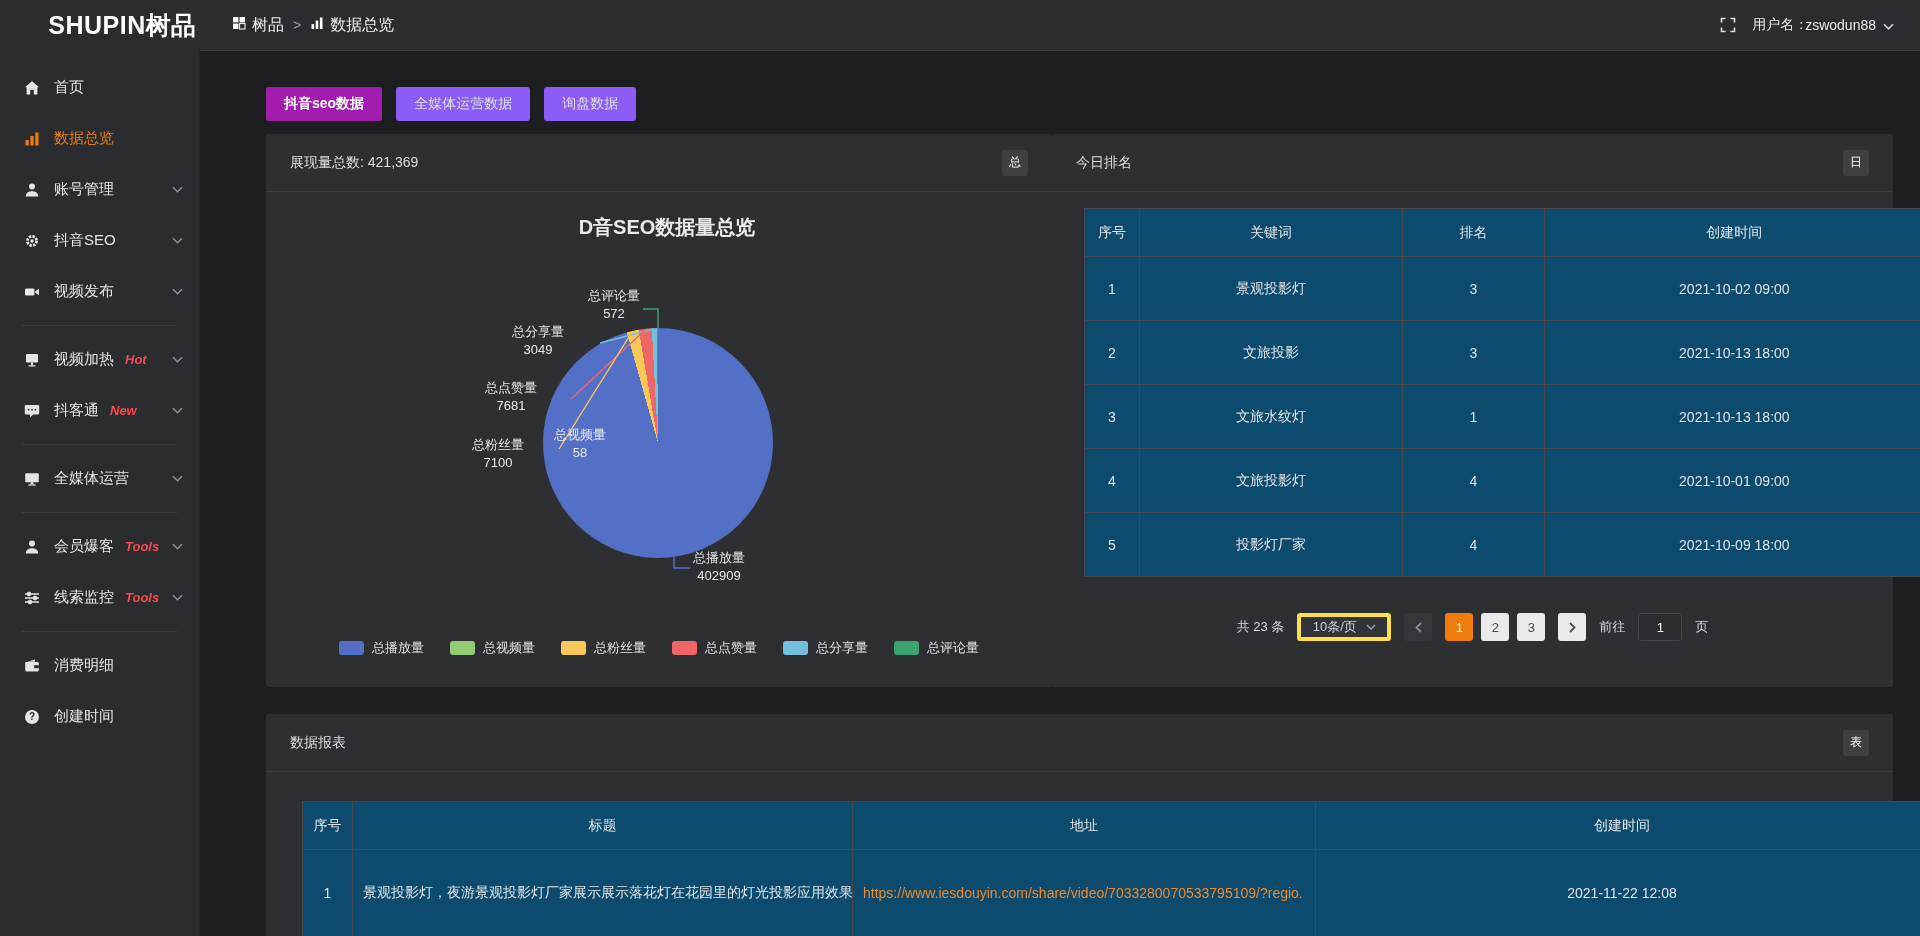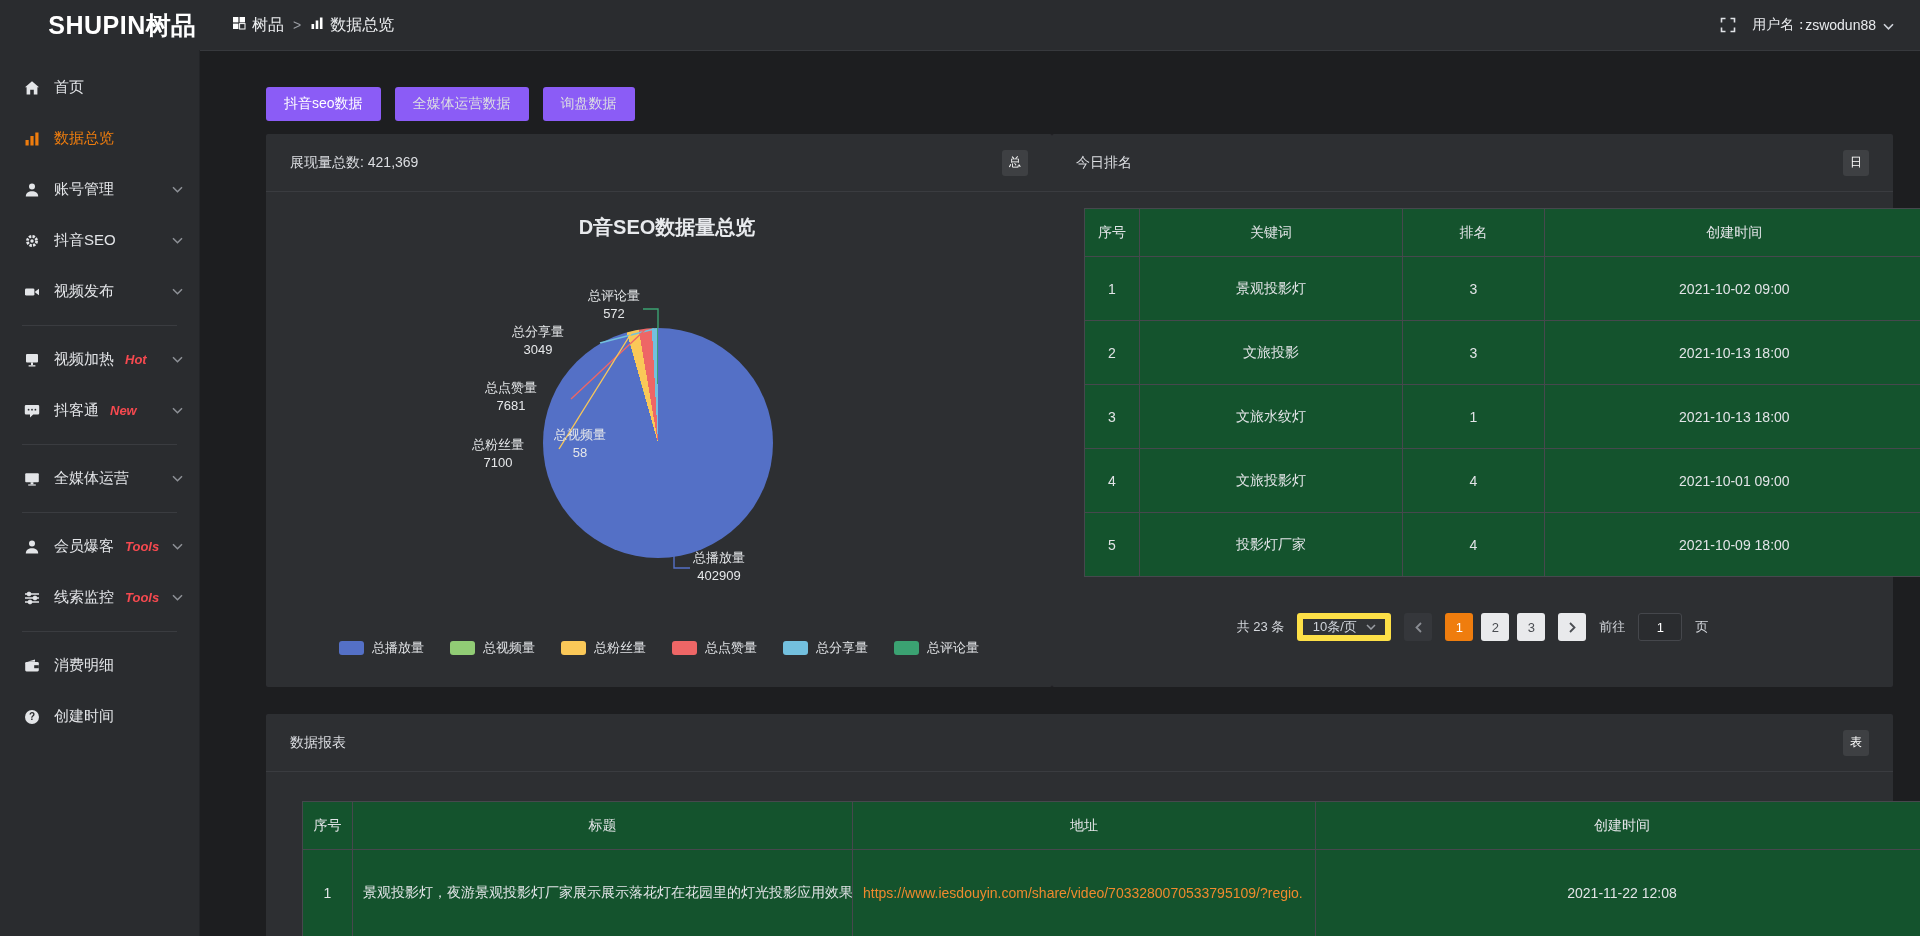--- a/index.html
+++ b/index.html
@@ -30,21 +30,21 @@
   .side-item .badge{margin-left:11px;font-style:italic;font-weight:bold;font-size:13px;}
   .side-item .chev{margin-left:auto;color:#8e9197;display:flex;}
   .side-divider{height:1px;background:#3a3c40;margin:8px 22px;}
 
   
   .main{position:absolute;top:50px;left:200px;width:1720px;height:886px;
     border-top:1px solid #37393d;padding:0 27px 0 66px;overflow:hidden;}
   .tabs{margin-top:36px;display:flex;gap:14px;}
   .tab{height:34px;padding:0 18px;display:flex;align-items:center;font-size:14px;border-radius:3px;
     background:#8b5cf6;color:#dcdee2;cursor:pointer;}
-  .tab.active{background:#8b5cf6;color:#fff;font-weight:normal;}
+  .tab.active{background:#a21caf;color:#fff;font-weight:bold;}
 
   .panels{display:flex;margin-top:13px;}
   .panel{background:#2d2f32;border-radius:2px;}
   .panel-left{width:786px;height:553px;}
   .panel-right{flex:1;height:553px;}
   .panel-head{height:58px;display:flex;align-items:center;justify-content:space-between;
     padding:0 24px;border-bottom:1px solid #3a3c40;font-size:14px;color:#dcdee2;}
   .corner-btn{width:26px;height:26px;background:#3e4043;border-radius:3px;color:#fff;font-size:12px;
     display:flex;align-items:center;justify-content:center;cursor:pointer;}
 
@@ -60,34 +60,34 @@
   .co-fans{left:172px;top:244px;}
   .co-video{left:254px;top:234px;z-index:2;}
   .co-play{left:393px;top:357px;}
   .lines{position:absolute;left:0;top:0;pointer-events:none;}
   .legend{position:absolute;left:0;right:0;top:447px;display:flex;justify-content:center;gap:26px;}
   .legend-item{display:flex;align-items:center;gap:8px;font-size:13px;color:#e2e4e7;cursor:pointer;}
   .legend-swatch{width:25px;height:14px;border-radius:3px;}
 
   
   table{border-collapse:collapse;width:100%;}
-  th,td{border:1px solid #46484d;background:#14532d;font-weight:normal;text-align:center;
+  th,td{border:1px solid #46484d;background:#0c4a6e;font-weight:normal;text-align:center;
     font-size:14px;color:#e2e4e7;padding:0 10px;}
   th{height:48px;}
   .rank-table{margin:16px 28px 0 32px;}
   .rank-table td{height:64px;}
   .report-table{margin:29px 20px 0 36px;}
   .report-table td{height:87px;}
   td.left{text-align:left;white-space:nowrap;overflow:hidden;max-width:480px;}
   .link{color:#ef8a2e;cursor:pointer;white-space:nowrap;overflow:hidden;display:block;max-width:440px;}
 
   
   .pagination{display:flex;align-items:center;justify-content:center;gap:13px;margin-top:36px;
     font-size:13px;color:#d4d7dc;}
-  .psize{width:94px;height:28px;background:#313336;border:6px solid #fde047;border-radius:3px;
+  .psize{width:94px;height:28px;background:#313336;border:4px solid #fde047;border-radius:3px;
     display:flex;align-items:center;justify-content:center;gap:9px;color:#cfd3da;cursor:pointer;}
   .pages{display:flex;gap:8px;align-items:center;}
   .pbtn{min-width:28px;height:28px;border-radius:3px;display:flex;align-items:center;
     justify-content:center;font-size:13px;cursor:pointer;}
   .pbtn.prev{background:#35373b;color:#8a8d93;}
   .pbtn.page{background:#e9eaec;color:#4a4d52;}
   .pbtn.page.active{background:#ef7d0e;color:#fff;}
   .pbtn.next{background:#e9eaec;color:#4a4d52;}
   .goto-input{width:44px;height:28px;background:#2a2c2f;border:1px solid #45474c;border-radius:3px;
     color:#fff;text-align:center;font-size:13px;font-family:"Liberation Sans",sans-serif;}

